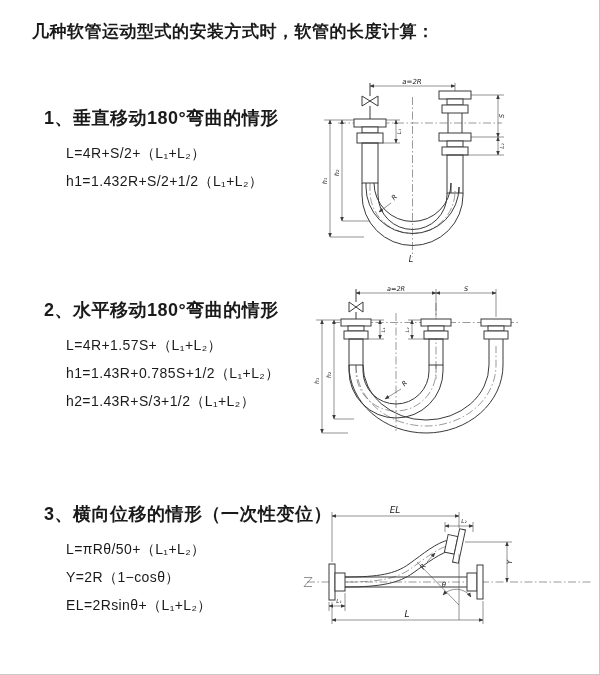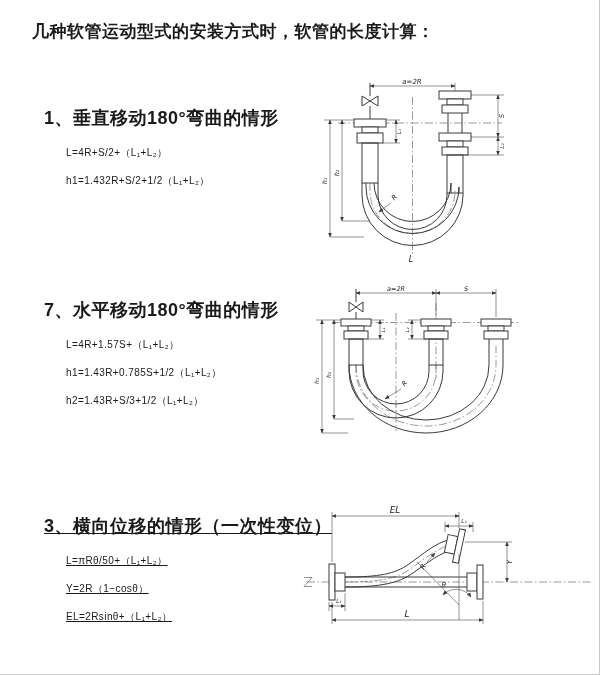--- a/index.html
+++ b/index.html
@@ -2,22 +2,22 @@
 <html><head>
 <meta charset="utf-8">
 <style>
   html,body { margin:0; padding:0; background:#ffffff; }
   body { width:600px; height:675px; font-family:"Liberation Sans","DejaVu Sans",sans-serif; color:#1a1a1a; }
   .page { position:relative; width:599px; height:674px; background:#fff; overflow:hidden;
           border-right:1px solid #c9c9c9; border-bottom:1px solid #c9c9c9; }
   .title { position:absolute; left:32px; top:20px; font-size:17px; font-weight:bold; letter-spacing:.5px; }
   .sec { position:absolute; left:44px; }
   .sec-heading { font-size:18px; font-weight:bold; letter-spacing:.5px; margin-bottom:9px; }
-  .formula { font-size:10px; line-height:28px; padding-left:22px; letter-spacing:.4px; white-space:nowrap; }
-  #sec1 { top:106px; } #sec2 { top:298px; } #sec3 { top:514px;text-decoration:underline; }
+  .formula { font-size:14px; line-height:28px; padding-left:22px; letter-spacing:.4px; white-space:nowrap; }
+  #sec1 { top:106px; } #sec2 { top:298px; } #sec3 { top:502px; }
   .dia { position:absolute;font-style:italic; }
   #d1 { left:310px; top:75px; } #d2 { left:308px; top:283px; } #d3 { left:299px; top:502px; }
   svg .ln   { stroke:#3a3a3a; stroke-width:1; fill:none; }
   svg .thin { stroke:#4a4a4a; stroke-width:.6; fill:none; }
   svg .cl   { stroke:#555; stroke-width:.6; fill:none; stroke-dasharray:8 2.5 1.5 2.5; }
   svg text  { fill:#222; font-family:"DejaVu Sans",sans-serif; }
   svg .wf   { fill:#fff; }
 </style>
 </head>
 <body>
@@ -26,21 +26,21 @@
 
   <div class="title">几种软管运动型式的安装方式时，软管的长度计算：</div>
 
   <div class="sec" id="sec1">
     <div class="sec-heading">1、垂直移动180°弯曲的情形</div>
     <div class="formula">L=4R+S/2+（L₁+L₂）</div>
     <div class="formula">h1=1.432R+S/2+1/2（L₁+L₂）</div>
   </div>
 
   <div class="sec" id="sec2">
-    <div class="sec-heading">7、水平移动180°弯曲的情形</div>
+    <div class="sec-heading">2、水平移动180°弯曲的情形</div>
     <div class="formula">L=4R+1.57S+（L₁+L₂）</div>
     <div class="formula">h1=1.43R+0.785S+1/2（L₁+L₂）</div>
     <div class="formula">h2=1.43R+S/3+1/2（L₁+L₂）</div>
   </div>
 
   <div class="sec" id="sec3">
     <div class="sec-heading">3、横向位移的情形（一次性变位）</div>
     <div class="formula">L=πRθ/50+（L₁+L₂）</div>
     <div class="formula">Y=2R（1−cosθ）</div>
     <div class="formula">EL=2Rsinθ+（L₁+L₂）</div>

